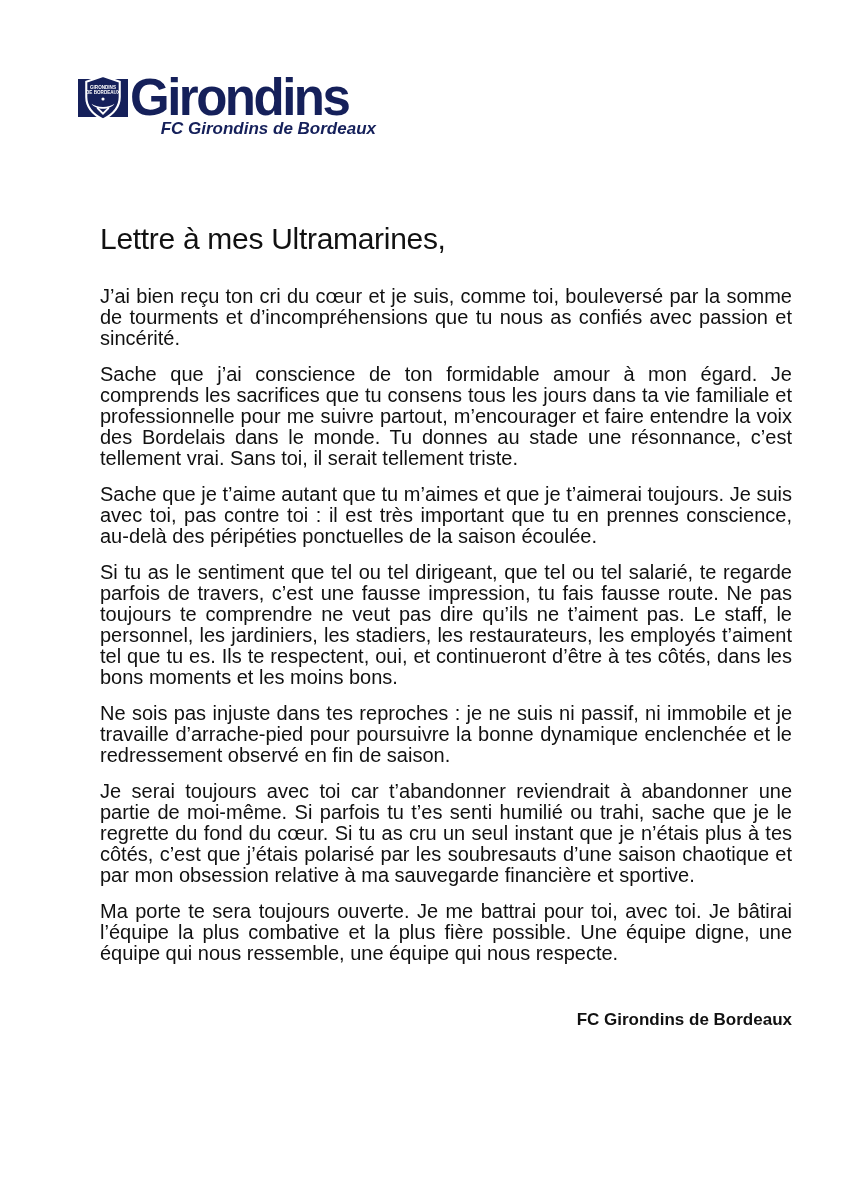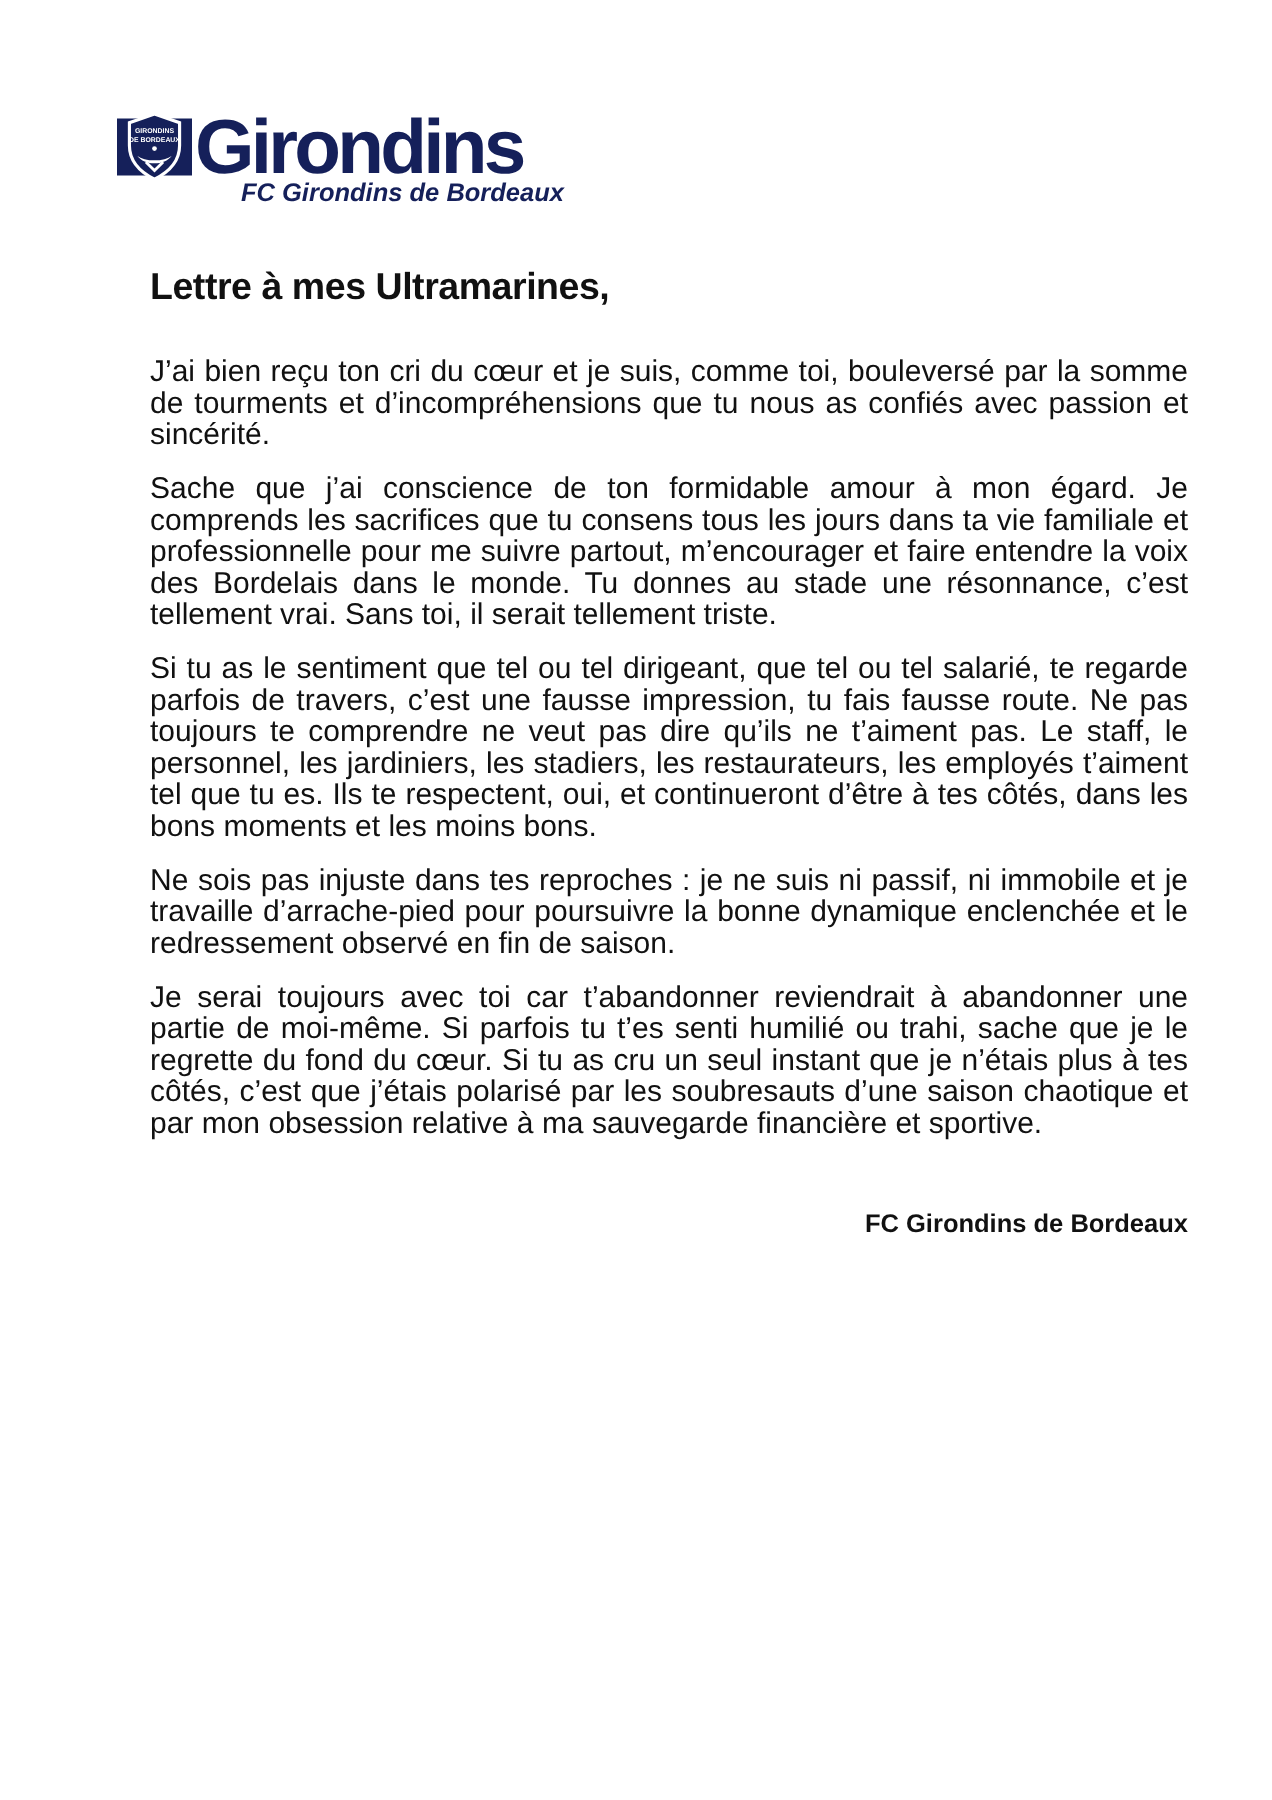--- a/index.html
+++ b/index.html
@@ -47,24 +47,24 @@
     font-style: italic;
     font-size: 17px;
     line-height: 19px;
     color: var(--navy);
     text-align: right;
     margin-top: 1px;
     white-space: nowrap;
   }
   
   .title {
-    margin: 36px 56px 0 100px;
-    font-size: 25px;
+    margin: 84px 56px 0 100px;
+    font-size: 30px;
     line-height: 34px;
-    font-weight: 700;
+    font-weight: 400;
     letter-spacing: -0.3px;
     color: var(--ink);
   }
   .body-text {
     margin: 30px 56px 0 100px;
   }
   .body-text p {
     margin: 0 0 15px 0;
     font-size: 20px;
     line-height: 21px;
@@ -99,20 +99,22 @@
       <div class="wordmark">Girondins</div>
     </div>
     <div class="tagline">FC Girondins de Bordeaux</div>
   </div>
 
   <h1 class="title">Lettre à mes Ultramarines,</h1>
 
   <div class="body-text">
     <p>J’ai bien reçu ton cri du cœur et je suis, comme toi, bouleversé par la somme de tourments et d’incompréhensions que tu nous as confiés avec passion et sincérité.</p>
     <p>Sache que j’ai conscience de ton formidable amour à mon égard. Je comprends les sacrifices que tu consens tous les jours dans ta vie familiale et professionnelle pour me suivre partout, m’encourager et faire entendre la voix des Bordelais dans le monde. Tu donnes au stade une résonnance, c’est tellement vrai. Sans toi, il serait tellement triste.</p>
+    <p>Sache que je t’aime autant que tu m’aimes et que je t’aimerai toujours. Je suis avec toi, pas contre toi : il est très important que tu en prennes conscience, au-delà des péripéties ponctuelles de la saison écoulée.</p>
     <p>Si tu as le sentiment que tel ou tel dirigeant, que tel ou tel salarié, te regarde parfois de travers, c’est une fausse impression, tu fais fausse route. Ne pas toujours te comprendre ne veut pas dire qu’ils ne t’aiment pas. Le staff, le personnel, les jardiniers, les stadiers, les restaurateurs, les employés t’aiment tel que tu es. Ils te respectent, oui, et continueront d’être à tes côtés, dans les bons moments et les moins bons.</p>
     <p>Ne sois pas injuste dans tes reproches : je ne suis ni passif, ni immobile et je travaille d’arrache-pied pour poursuivre la bonne dynamique enclenchée et le redressement observé en fin de saison.</p>
     <p>Je serai toujours avec toi car t’abandonner reviendrait à abandonner une partie de moi-même. Si parfois tu t’es senti humilié ou trahi, sache que je le regrette du fond du cœur. Si tu as cru un seul instant que je n’étais plus à tes côtés, c’est que j’étais polarisé par les soubresauts d’une saison chaotique et par mon obsession relative à ma sauvegarde financière et sportive.</p>
+    <p>Ma porte te sera toujours ouverte. Je me battrai pour toi, avec toi. Je bâtirai l’équipe la plus combative et la plus fière possible. Une équipe digne, une équipe qui nous ressemble, une équipe qui nous respecte.</p>
   </div>
 
   <div class="signature">FC Girondins de Bordeaux</div>
 
 </div>
 
 </body></html>

